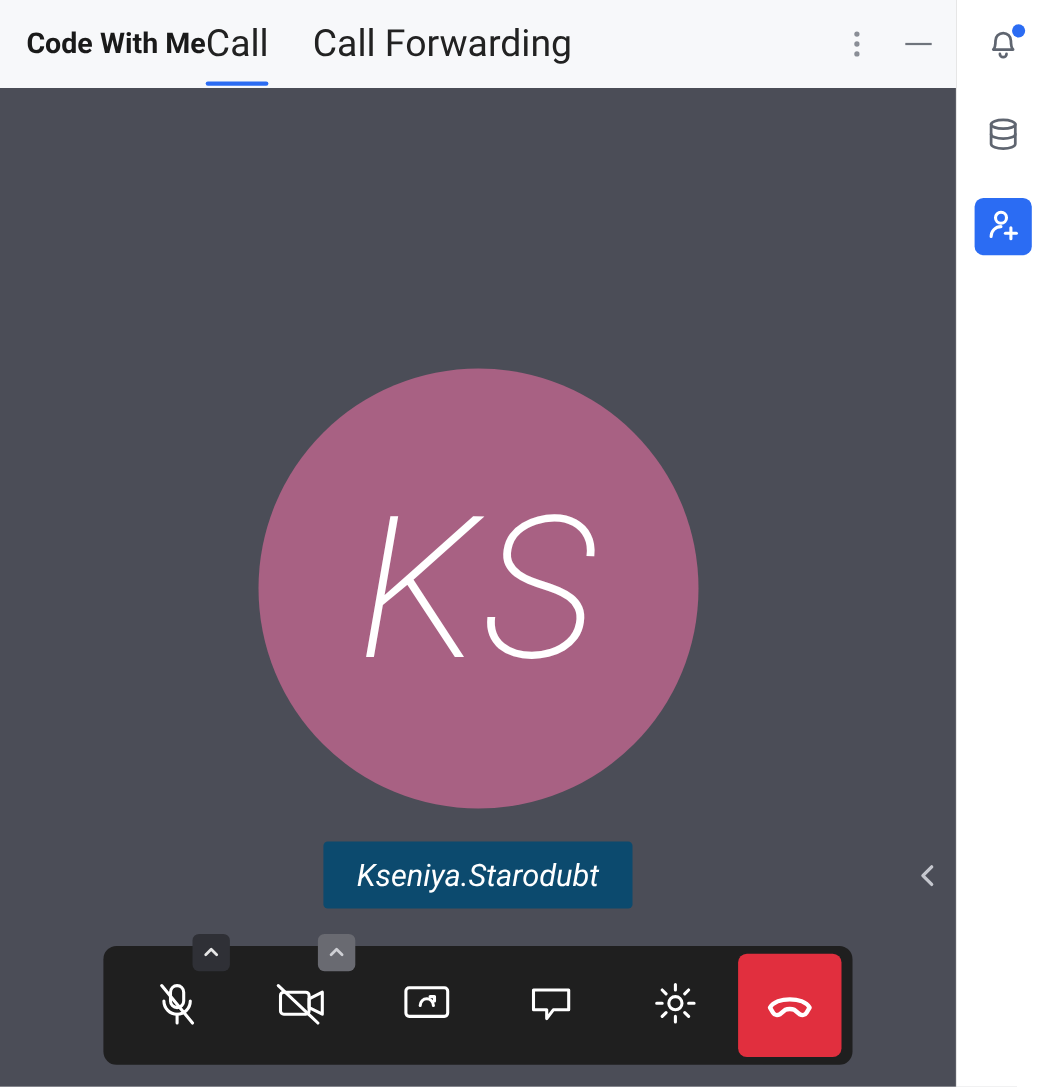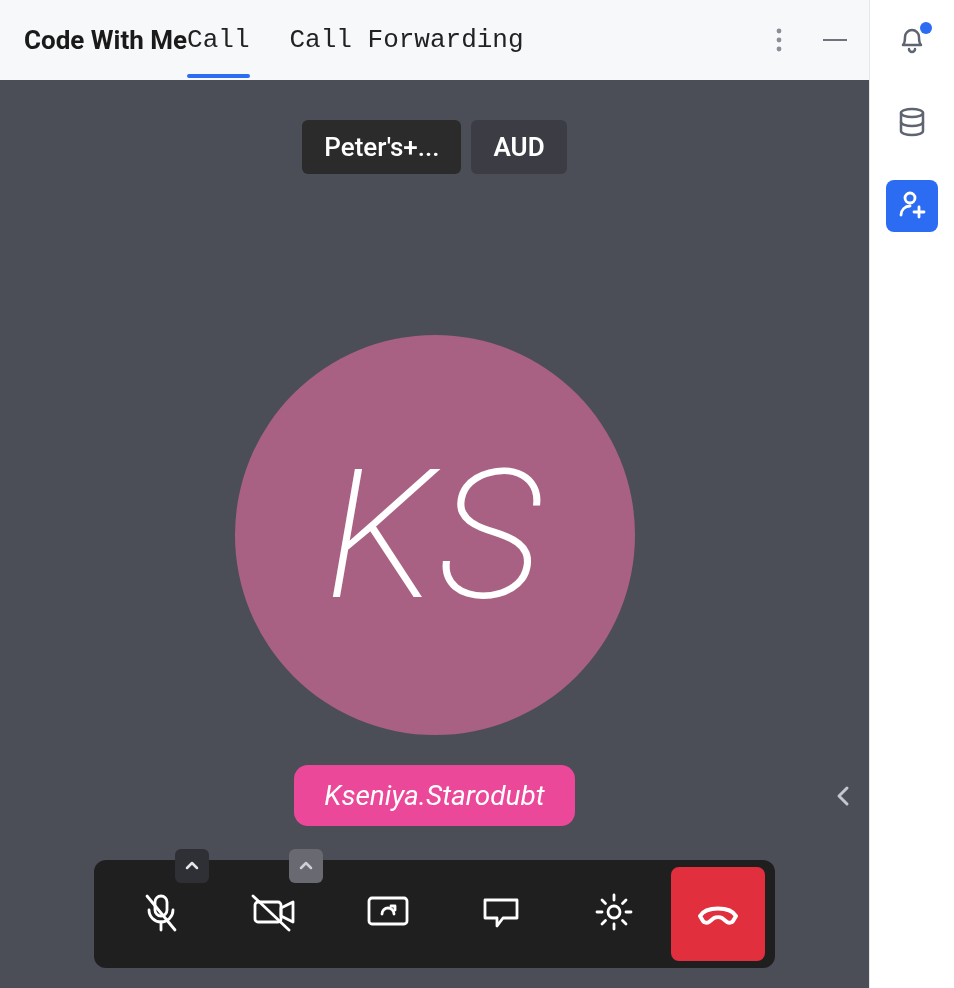--- a/index.html
+++ b/index.html
@@ -35,28 +35,27 @@
       font-weight: 700;
       color: #1a1a1a;
     }
     .tabs {
       display: flex;
       gap: 40px;
       align-items: center;
       flex: 1;
     }
     .tab {
-      font-size: 26px;
+      font-size: 34px;
       color: #222;
       position: relative;
       height: 76px;
       display: flex;
       align-items: center;
       cursor: pointer;
-      font-family: Liberation Mono, monospace;
     }
     .tab.active::after {
       content: "";
       position: absolute;
       left: 0;
       right: 0;
       bottom: 0;
       height: 4px;
       background: #2b6cf3;
       border-radius: 2px;
@@ -131,25 +130,25 @@
       justify-content: center;
     }
     .avatar-initials {
       color: #fff;
       font-size: 180px;
       font-weight: 200;
       letter-spacing: 2px;
     }
     .participant-name {
       margin-top: 30px;
-      background: #ec4899;
+      background: #0c4a6e;
       color: #fff;
       font-size: 28px;
       padding: 14px 30px;
-      border-radius: 14px;
+      border-radius: 4px;
     }
 
     .collapse-right {
       position: absolute;
       right: 10px;
       top: 700px;
       color: #c5c7ce;
       cursor: pointer;
       width: 32px;
       height: 32px;
@@ -262,28 +261,20 @@
             <circle cx="3" cy="21" r="2.4"></circle>
           </svg>
       </span>
       <span class="header-icon">
         <span class="minimize-dash"></span>
       </span>
     </div>
   </div>
 
   <div class="call-area">
-    <div class="pills">
-      <div class="pill pill-primary">
-        <span>Peter's+...</span>
-      </div>
-      <div class="pill pill-secondary">
-        <span>AUD</span>
-      </div>
-    </div>
 
     <div class="avatar-wrap">
       <div class="avatar">
         <span class="avatar-initials">KS</span>
       </div>
       <div class="participant-name">
         <span>Kseniya.Starodubt</span>
       </div>
     </div>
 

